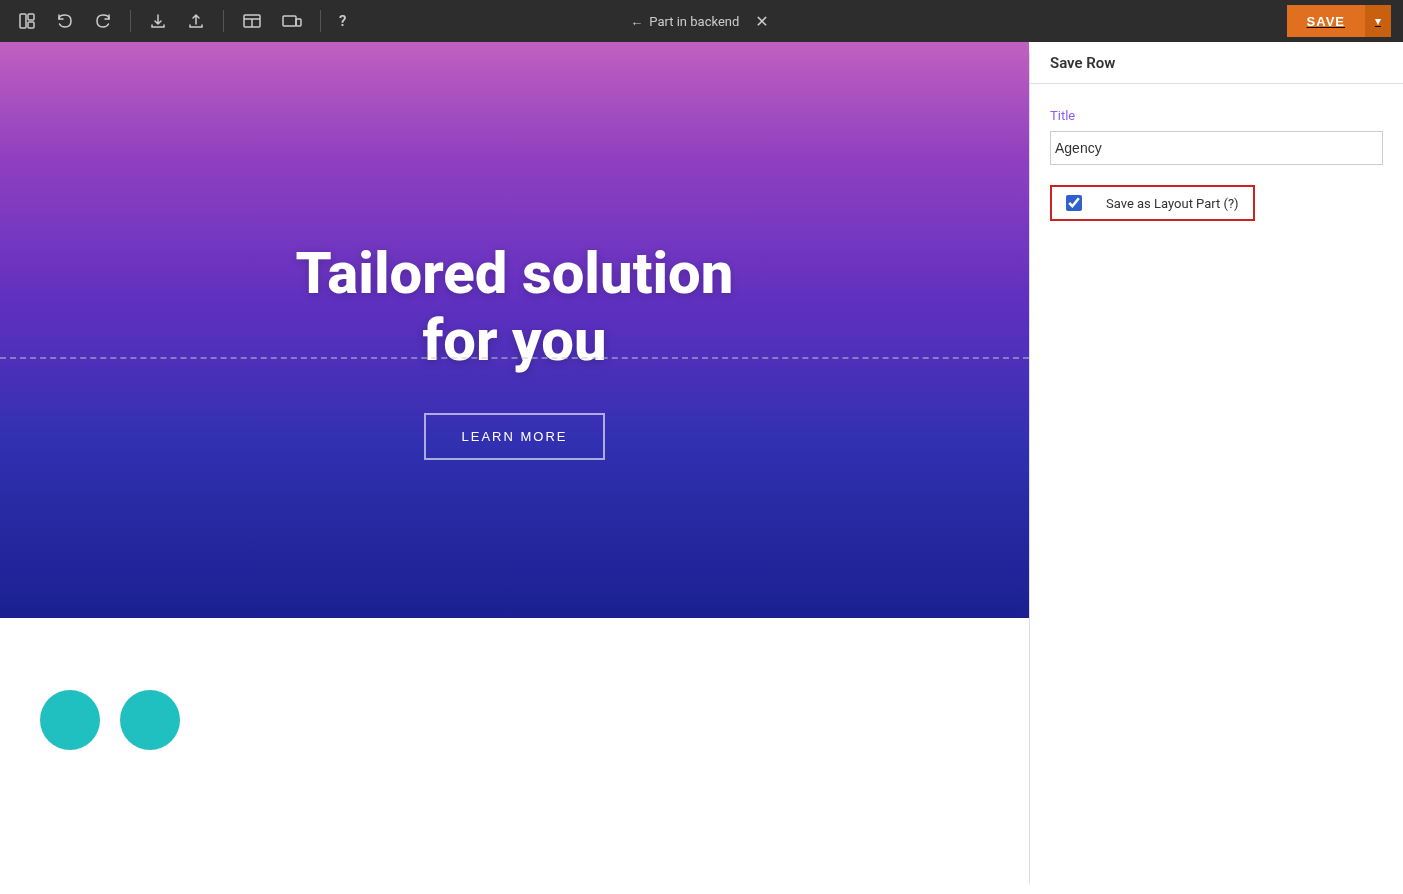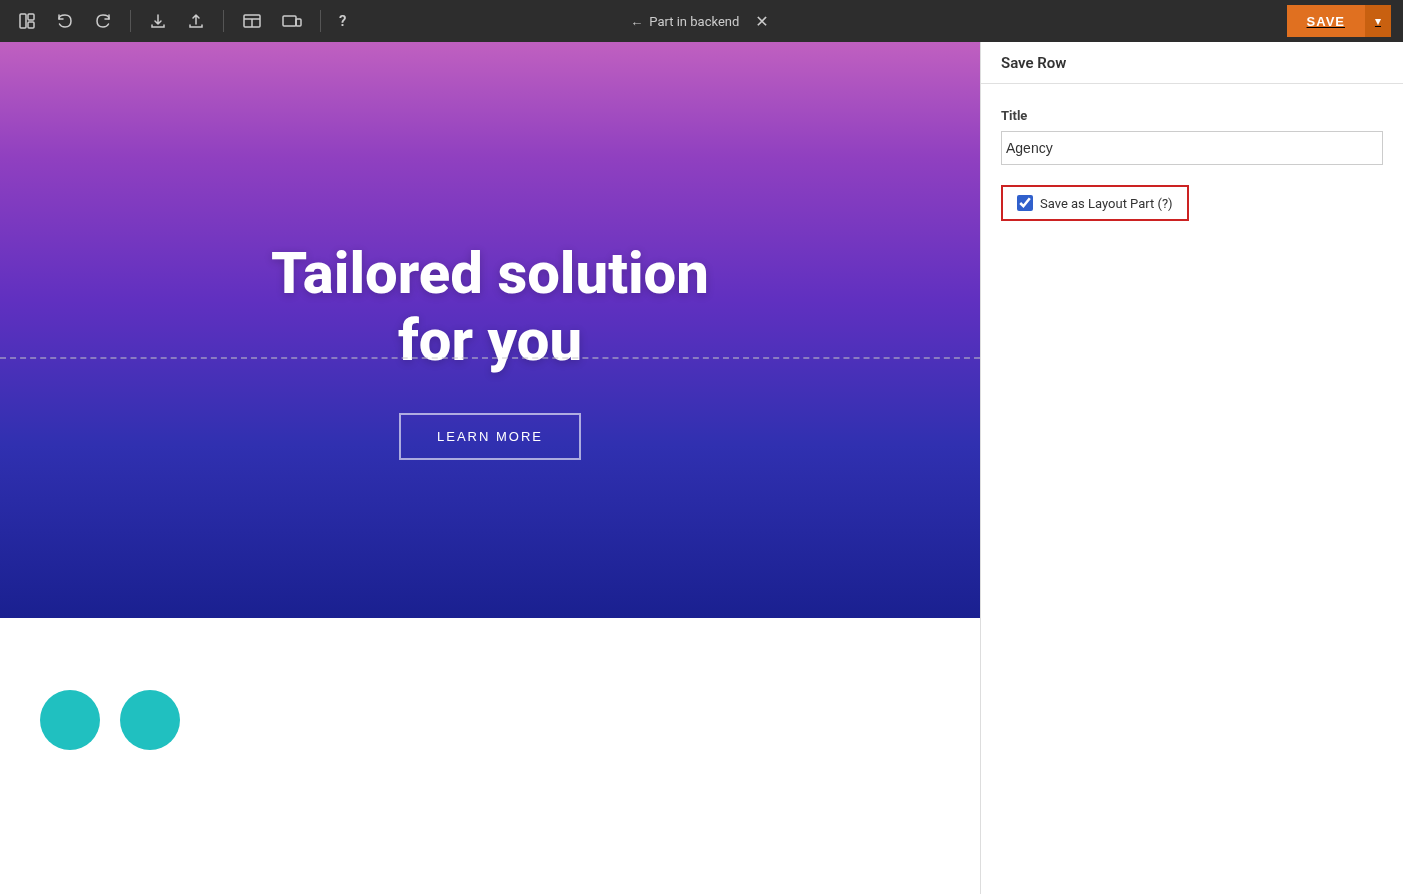--- a/index.html
+++ b/index.html
@@ -186,26 +186,27 @@
     .arrow-head {
       width: 0;
       height: 0;
       border-top: 8px solid transparent;
       border-bottom: 8px solid transparent;
       border-left: 14px solid #cc2222;
     }
 
     
     .right-panel {
-      width: 423px;
+      width: 374px;
       background: #f5f5f5;
       border-left: 1px solid #ddd;
       display: flex;
       flex-direction: column;
       flex-shrink: 0;
+      border-radius: 14px;
     }
     .panel-header {
       background: white;
       border-bottom: 1px solid #e0e0e0;
       padding: 0 20px;
       height: 42px;
       display: flex;
       align-items: center;
     }
     .panel-title {
@@ -213,41 +214,41 @@
       font-weight: 600;
       color: #333;
     }
     .panel-body {
       padding: 24px 20px;
       background: white;
       flex: 1;
     }
     .field-label {
       font-size: 13px;
-      font-weight: 700;
-      color: #404040;
+      font-weight: 400;
+      color: #8b5cf6;
       margin-bottom: 8px;
     }
     .field-input {
       width: 100%;
       border: 1px solid #ccc;
       padding: 8px 4px;
       font-size: 14px;
       color: #333;
       outline: none;
       margin-bottom: 20px;
     }
 
     
     .checkbox-row-wrapper {
       border: 2px solid #cc2222;
       display: inline-flex;
       align-items: center;
       padding: 8px 14px;
-      gap: 7px;
+      gap: 24px;
       background: white;
     }
     .checkbox-input {
       width: 16px;
       height: 16px;
       accent-color: #3060cc;
       cursor: pointer;
     }
     .checkbox-label {
       font-size: 13px;

